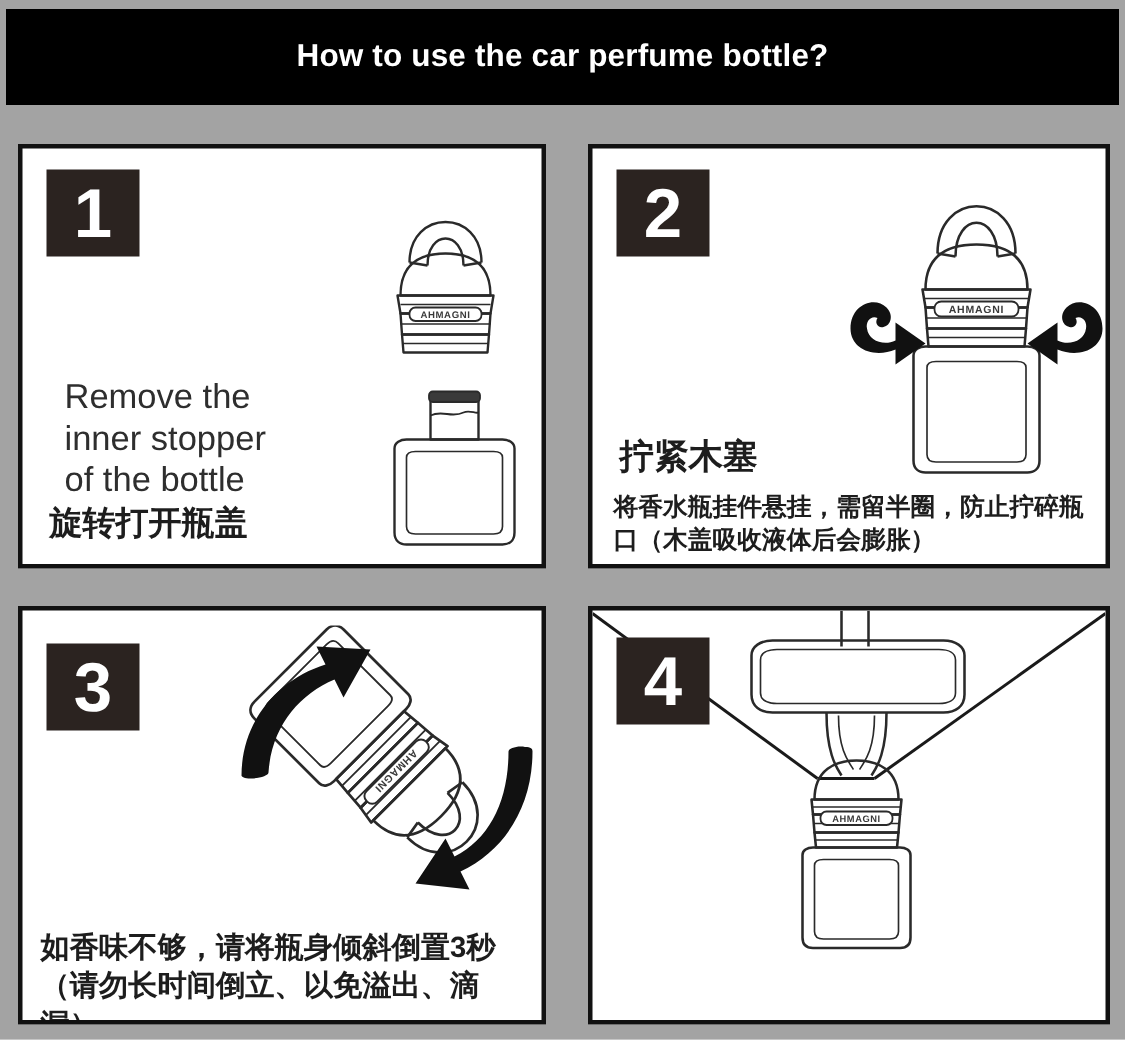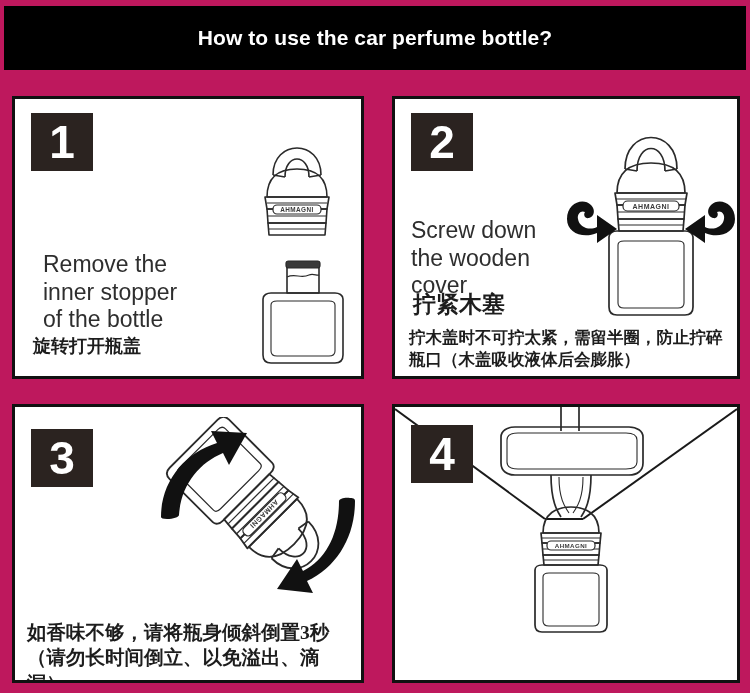--- a/index.html
+++ b/index.html
@@ -10,21 +10,21 @@
   body {
     width: 750px;
     height: 693px;
     font-family: "Liberation Sans", "DejaVu Sans", sans-serif;
     overflow: hidden;
   }
   #page {
     position: relative;
     width: 750px;
     height: 693px;
-    background: #be185d;
+    background: #a3a3a3;
   }
 
   
   .header-bar {
     position: absolute;
     left: 4px;
     top: 6px;
     width: 742px;
     height: 64px;
     background: #000000;
@@ -86,27 +86,27 @@
     font-size: 22px;
     line-height: 1.16;
     font-weight: normal;
     font-family: "Liberation Sans", "DejaVu Sans", sans-serif;
     white-space: pre-line;
   }
   .cap-zh {
     position: absolute;
     color: #1d1d1d;
     font-weight: bold;
-    font-family: Liberation Serif, serif;
+    font-family: Liberation Sans, sans-serif;
     white-space: pre-line;
   }
 
   
   #p1-en { left: 28px; top: 152px; font-size: 23px; line-height: 1.2; }
-  #p1-zh { left: 18px; top: 237px; font-size: 18px; line-height: 1.2; }
+  #p1-zh { left: 18px; top: 237px; font-size: 22px; line-height: 1.2; }
 
   
   #p2-en { left: 16px; top: 118px; font-size: 23px; line-height: 1.2; }
   #p2-zh { left: 18px; top: 192px; font-size: 23px; line-height: 1.2; }
   #p2-note {
     left: 14px; top: 228px; width: 320px;
     font-size: 16.5px; line-height: 1.34;
   }
 
   
@@ -202,25 +202,22 @@
                    C20 132, 4 126, 4 112 Z"></path>
         </g>
 
         <g fill="#111111">
           <path d="M172 112 C172 96, 156 90, 148 98 C143 103, 145 110, 150 111 C154 112, 156 108, 154 105
                    C158 103, 162 107, 161 112 C160 120, 150 124, 142 120 L142 108 L122 122 L142 136 L142 126
                    C156 132, 172 126, 172 112 Z"></path>
         </g>
       </svg>
 
-      <div class="cap-en" id="p2-en">Screw down
-the wooden
-cover</div>
       <div class="cap-zh" id="p2-zh">拧紧木塞</div>
-      <div class="cap-zh" id="p2-note">拧木盖时不可拧太紧，需留半圈，防止拧碎瓶口（木盖吸收液体后会膨胀）</div>
+      <div class="cap-zh" id="p2-note">将香水瓶挂件悬挂，需留半圈，防止拧碎瓶口（木盖吸收液体后会膨胀）</div>
     </div>
   </div>
 
   <div class="panel" id="panel-3">
     <div class="panel-inner">
       <div class="num-badge">3</div>
 
       <svg class="art" style="left:140px; top:10px;" width="206" height="198" viewBox="0 0 206 198">
 
         <g transform="rotate(135 108 96)">

